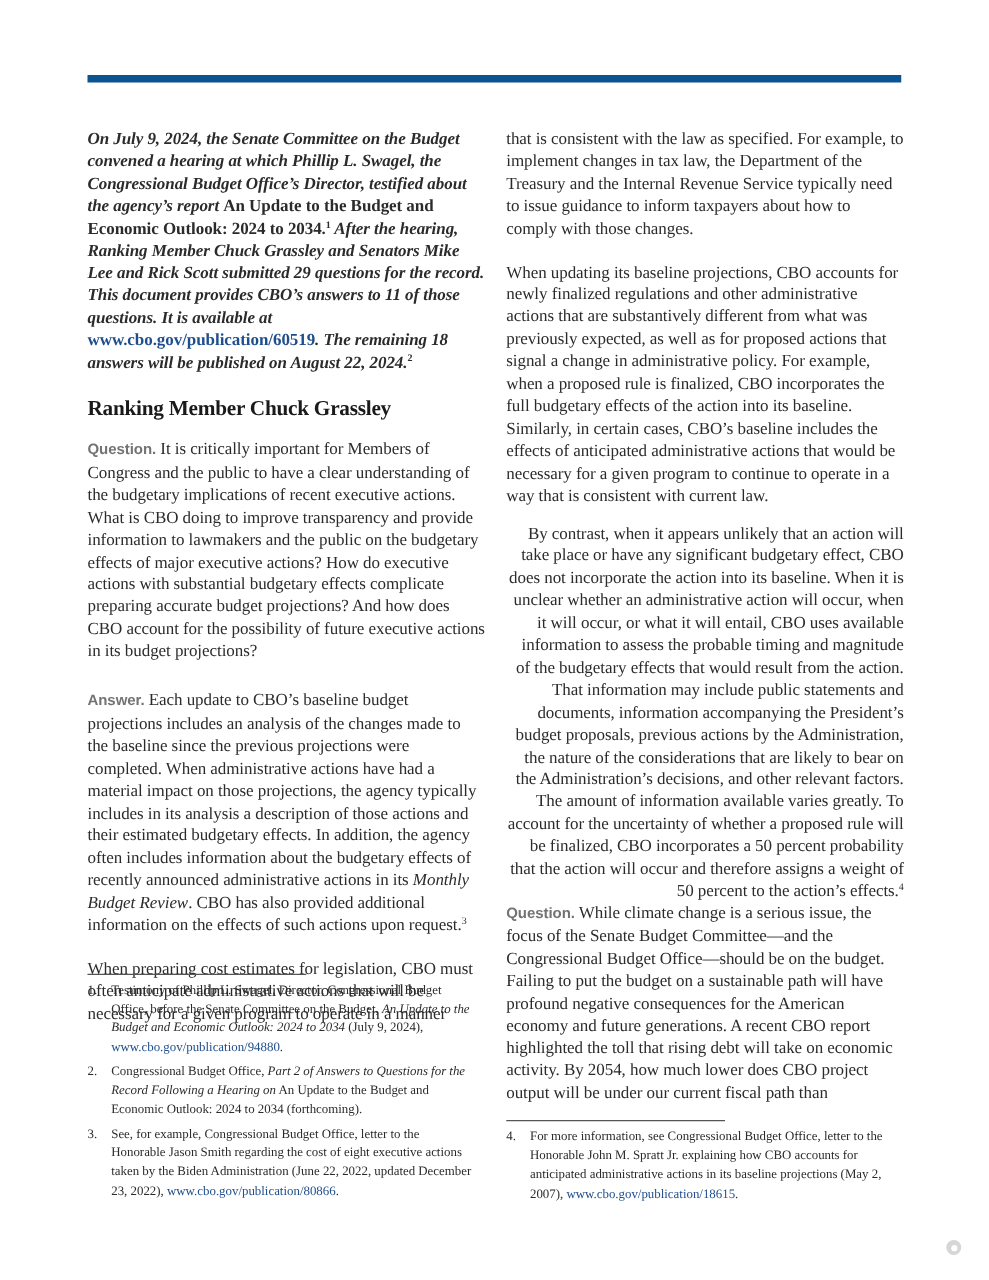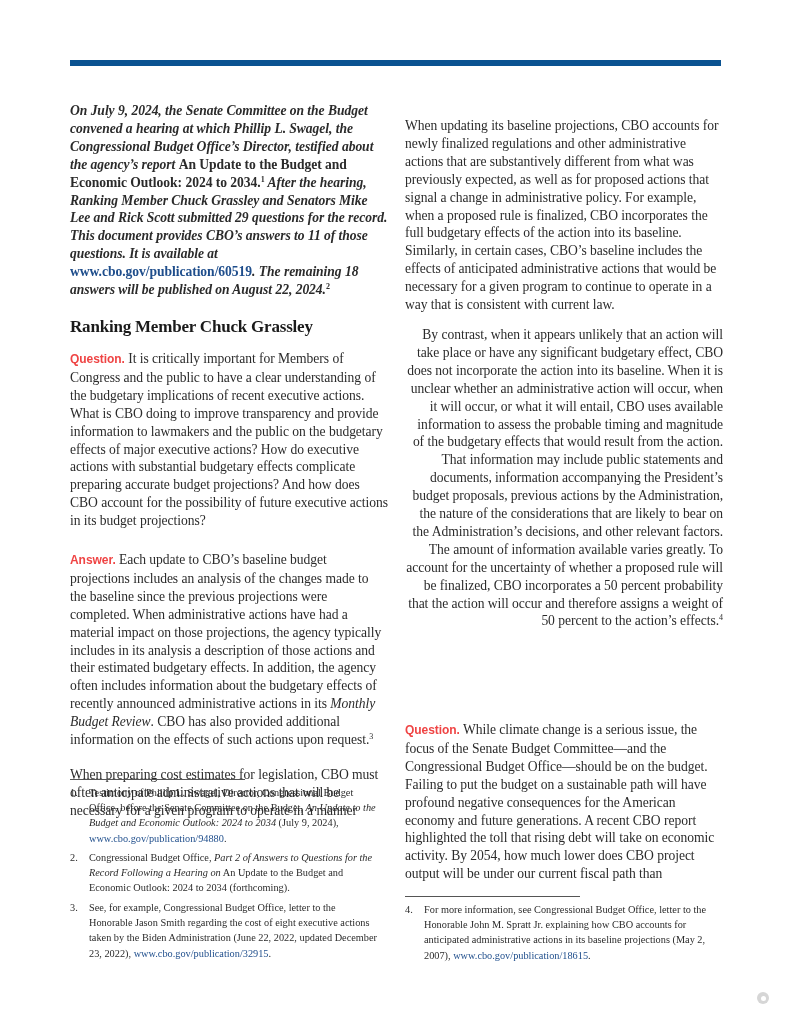--- a/index.html
+++ b/index.html
@@ -8,21 +8,21 @@
   .topbar { position: absolute; left: 70px; top: 60px; width: 651px; height: 6px; background: #0b5391; }
   .col { position: absolute; top: 100px; width: 318px; }
   .col-left { left: 70px; }
   .col-right { left: 405px; }
   p.body { margin: 0; font-size: 13.6px; line-height: 17.9px; letter-spacing: -0.05px; }
   p.intro { font-style: italic; font-weight: bold; }
   p.intro .roman { font-style: normal; }
   .link { color: #1f4e8c; font-style: normal; }
   h2.section { margin: 0; font-family: Liberation Serif, serif;
                font-weight: bold; font-size: 17px; line-height: 22px; color: #1a1a1a; letter-spacing: -0.2px; }
-  .lead { font-family: "Liberation Sans", "DejaVu Sans", sans-serif; font-weight: bold; font-size: 12px; color: #ef4444; }
+  .lead { font-family: "Liberation Sans", "DejaVu Sans", sans-serif; font-weight: bold; font-size: 12px; color: #737373; }
   sup { font-size: 8px; line-height: 0; vertical-align: 5px; }
   .fn-rule { position: absolute; height: 1px; background: #555; width: 175px; }
   .fn { position: absolute; font-size: 10.3px; line-height: 15.2px; color: #2b2b2b; width: 310px; }
   .fn .num { position: absolute; left: 0; top: 0; }
   .fn .txt { margin-left: 19px; display: block; }
   .fn em { font-style: italic; }
   .page-icon { position: absolute; left: 757px; top: 992px; width: 12px; height: 12px; border-radius: 50%;
                background: #d6d6d6; }
   .page-icon::after { content: ""; position: absolute; left: 3.5px; top: 3.5px; width: 5px; height: 5px;
                       border-radius: 50%; background: #ffffff; }
@@ -57,24 +57,25 @@
   <span class="txt"><span>Testimony of Phillip L. Swagel, Director, Congressional Budget Office, before the Senate Committee on the Budget, </span><em>An Update to the Budget and Economic Outlook: 2024 to 2034</em><span> (July 9, 2024), </span><span class="link">www.cbo.gov/publication/94880</span><span>.</span></span>
 </div>
 
 <div class="fn" style="left:70px; top:850px;">
   <span class="num">2.</span>
   <span class="txt"><span>Congressional Budget Office, </span><em>Part 2 of Answers to Questions for the Record Following a Hearing on</em><span> An Update to the Budget and Economic Outlook: 2024 to 2034 (forthcoming).</span></span>
 </div>
 
 <div class="fn" style="left:70px; top:900px;">
   <span class="num">3.</span>
-  <span class="txt"><span>See, for example, Congressional Budget Office, letter to the Honorable Jason Smith regarding the cost of eight executive actions taken by the Biden Administration (June 22, 2022, updated December 23, 2022), </span><span class="link">www.cbo.gov/publication/32915</span><span>.</span></span>
+  <span class="txt"><span>See, for example, Congressional Budget Office, letter to the Honorable Jason Smith regarding the cost of eight executive actions taken by the Biden Administration (June 22, 2022, updated December 23, 2022), </span><span class="link">www.cbo.gov/publication/80866</span><span>.</span></span>
 </div>
 
 <div class="col col-right">
+  <p class="body" style="margin-top:2px;">that is consistent with the law as specified. For example, to implement changes in tax law, the Department of the Treasury and the Internal Revenue Service typically need to issue guidance to inform taxpayers about how to comply with those changes.</p>
 
   <p class="body" style="margin-top:17px;">When updating its baseline projections, CBO accounts for newly finalized regulations and other administrative actions that are substantively different from what was previously expected, as well as for proposed actions that signal a change in administrative policy. For example, when a proposed rule is finalized, CBO incorporates the full budgetary effects of the action into its baseline. Similarly, in certain cases, CBO’s baseline includes the effects of anticipated administrative actions that would be necessary for a given program to continue to operate in a way that is consistent with current law.</p>
 
   <p class="body" style="margin-top:12px;text-align:right;">
     <span>By contrast, when it appears unlikely that an action will take place or have any significant budgetary effect, CBO does not incorporate the action into its baseline. When it is unclear whether an administrative action will occur, when it will occur, or what it will entail, CBO uses available information to assess the probable timing and magnitude of the budgetary effects that would result from the action. That information may include public statements and documents, information accompanying the President’s budget proposals, previous actions by the Administration, the nature of the considerations that are likely to bear on the Administration’s decisions, and other relevant factors. The amount of information available varies greatly. To account for the uncertainty of whether a proposed rule will be finalized, CBO incorporates a 50 percent probability that the action will occur and therefore assigns a weight of 50 percent to the action’s effects.</span><sup>4</sup>
   </p>
 </div>
 
 <div class="col" style="left:405px; top:721px;">
   <p class="body">

